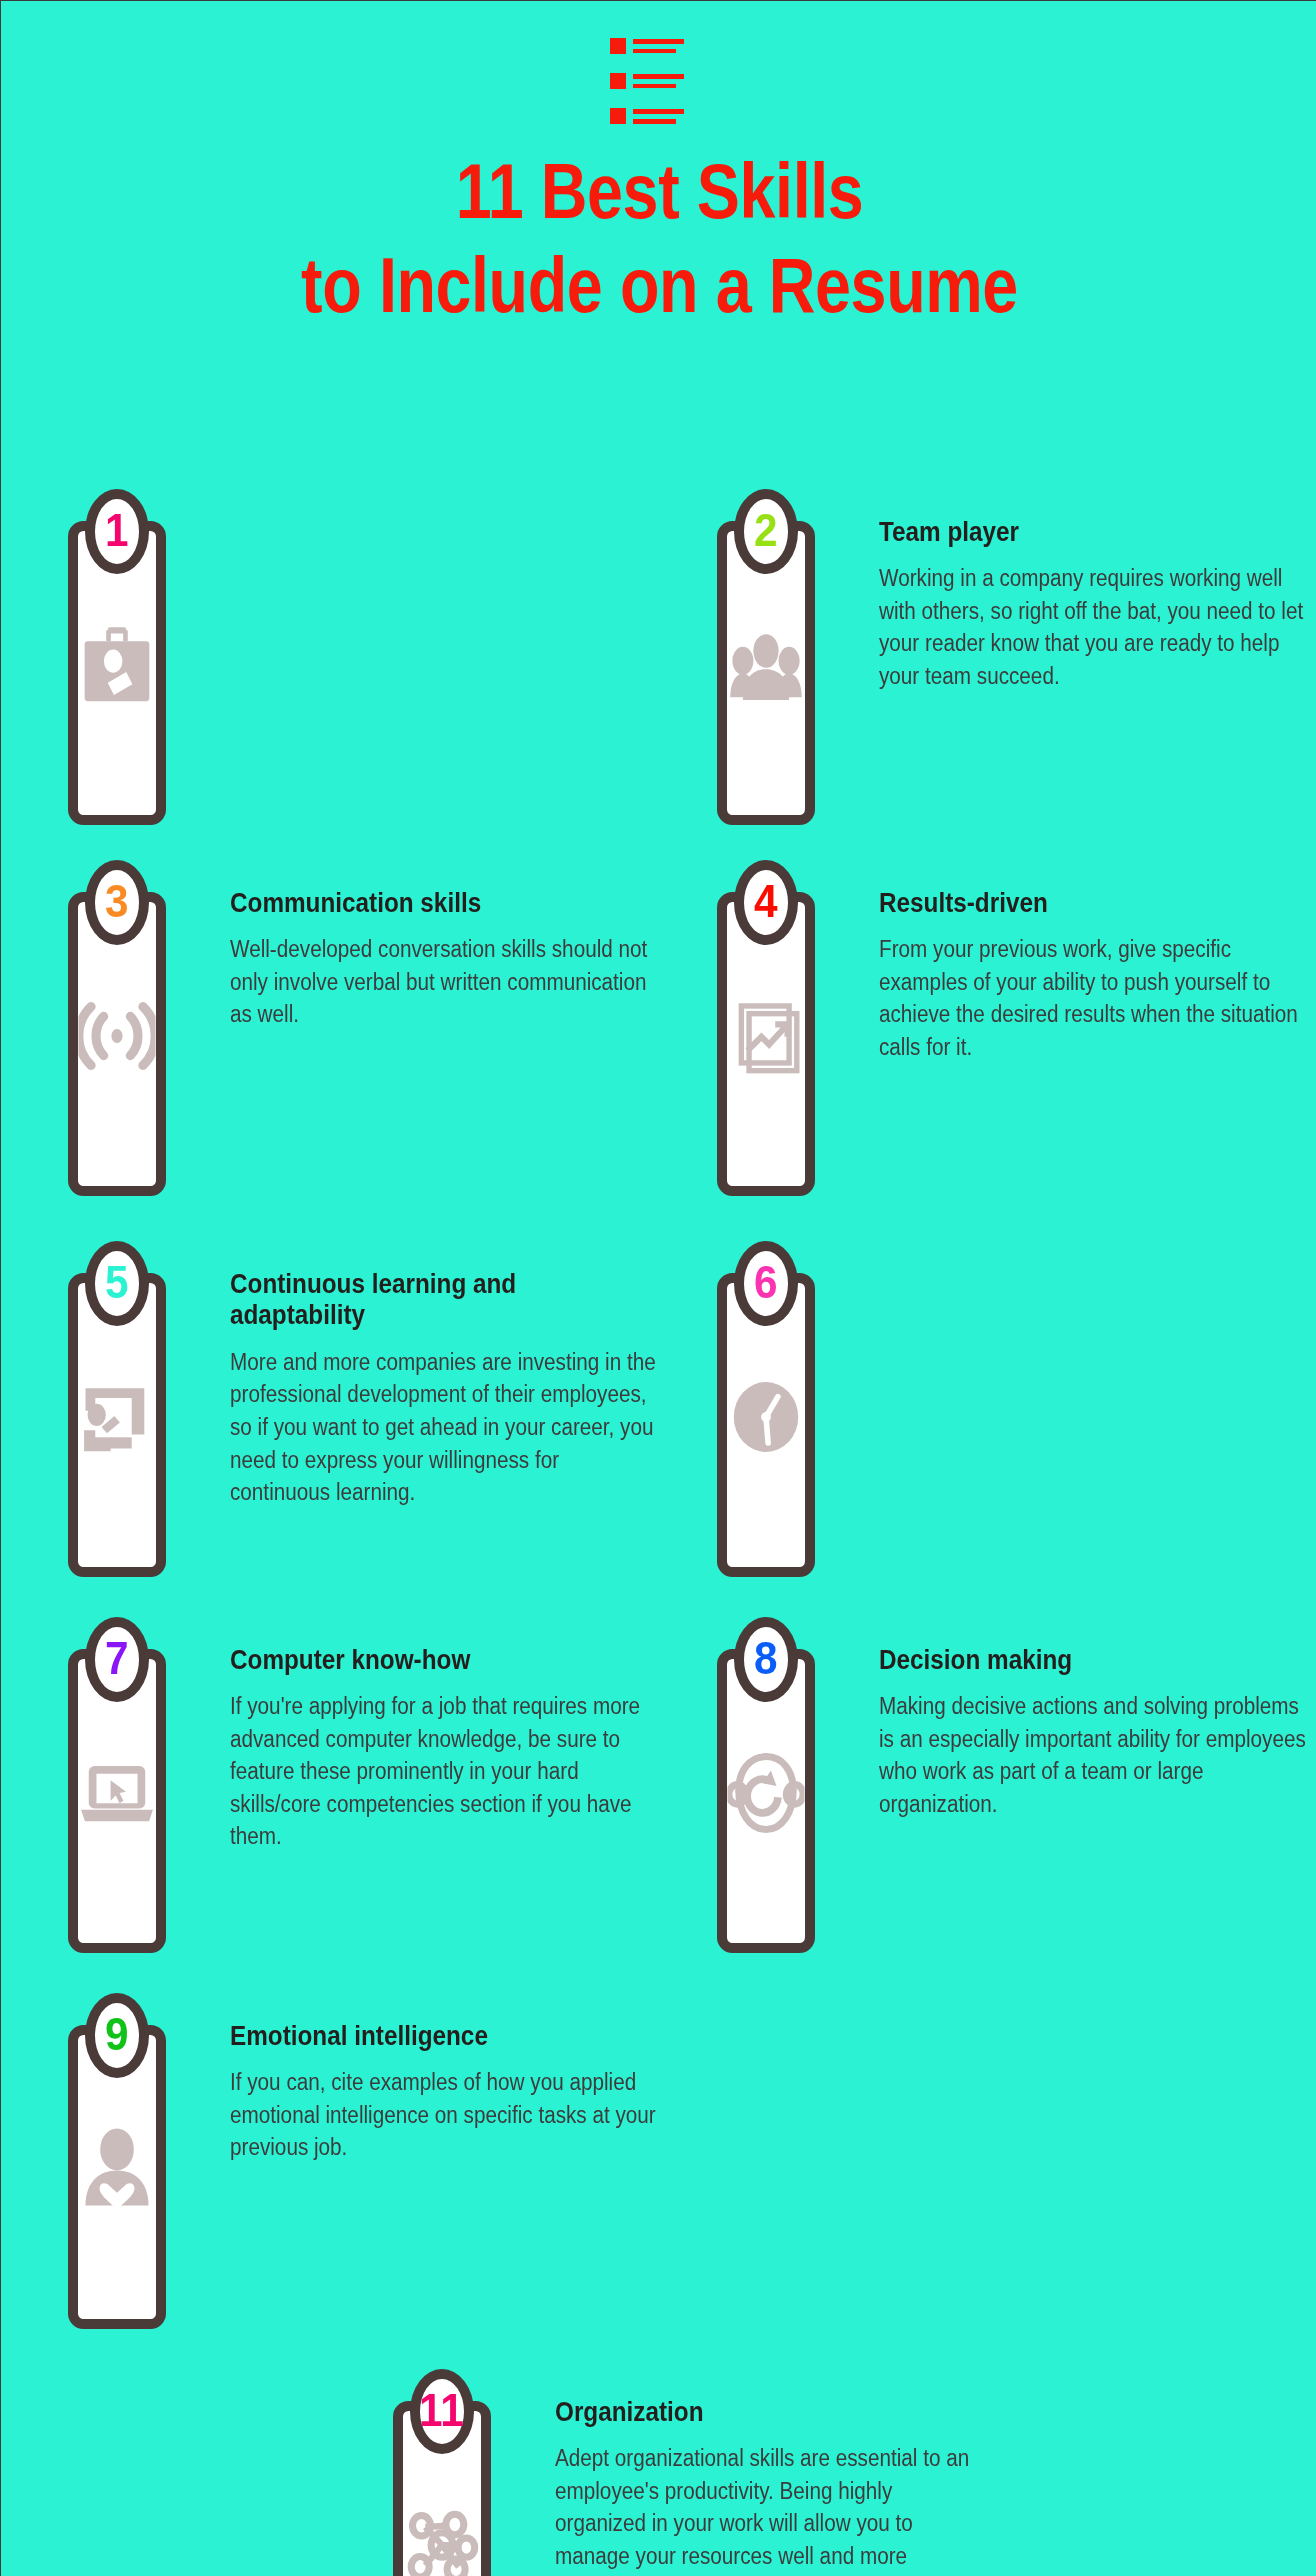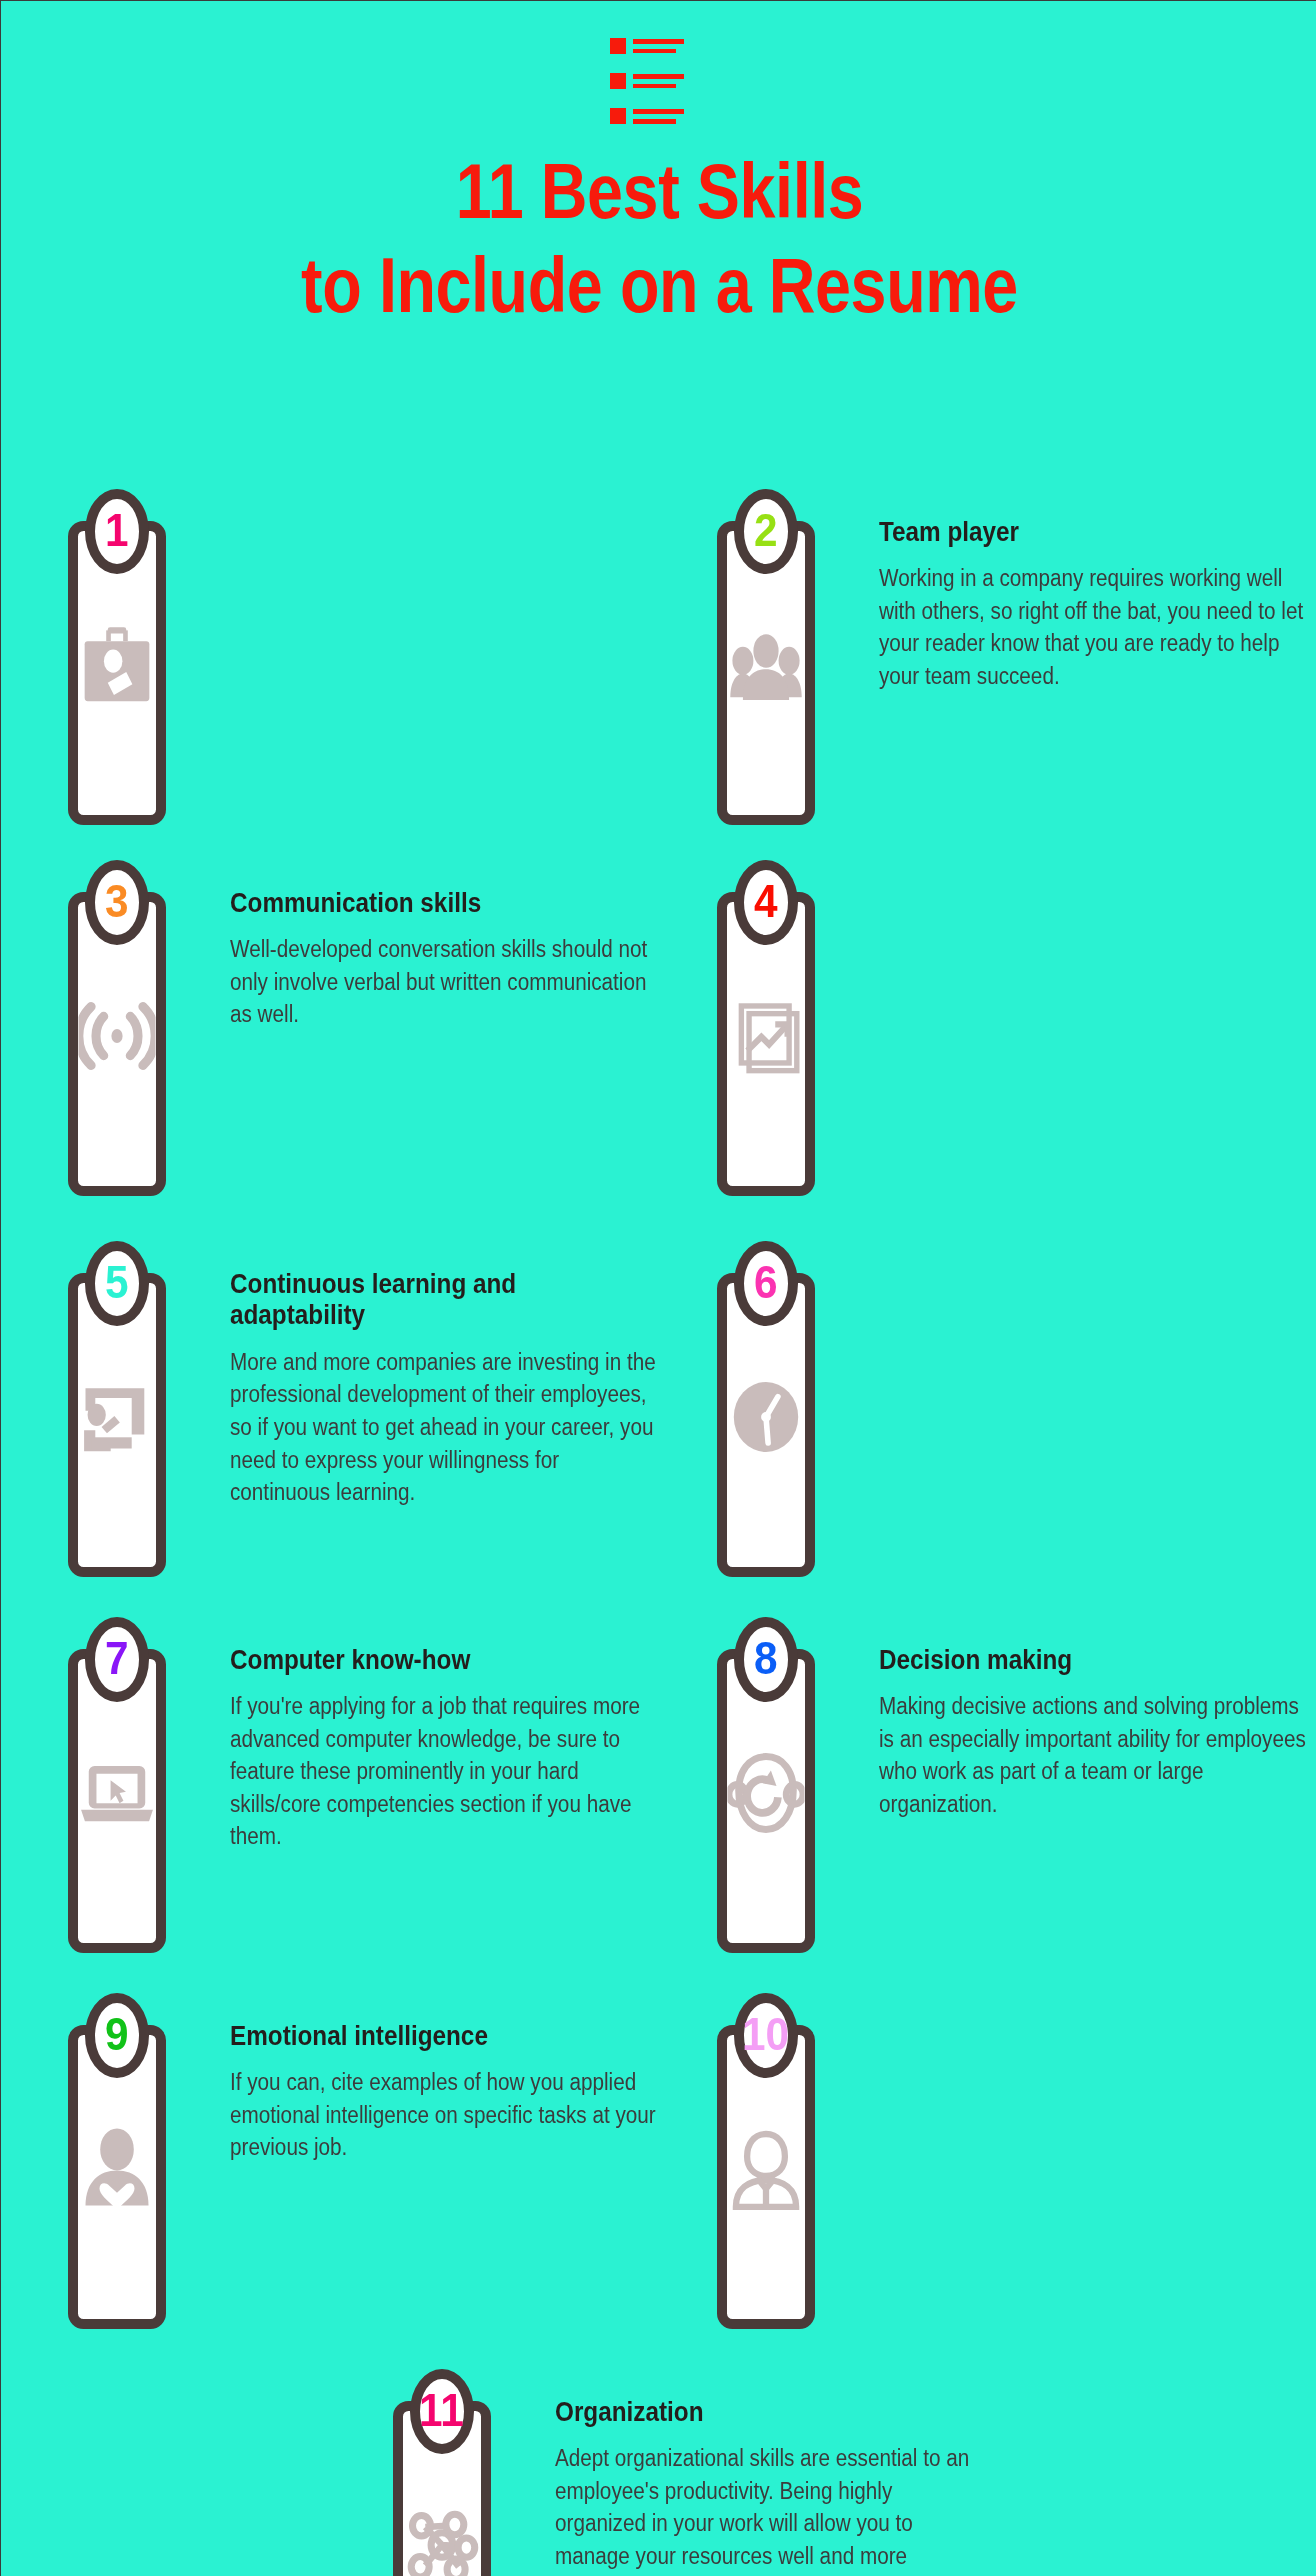--- a/index.html
+++ b/index.html
@@ -240,20 +240,24 @@
         <div class="clip-icon">
               <svg viewBox="0 0 100 110">
      <rect x="18" y="16" width="62" height="74" fill="none" stroke="#c9bcbb" stroke-width="7"></rect>
      <rect x="28" y="26" width="62" height="74" fill="none" stroke="#c9bcbb" stroke-width="7"></rect>
      <path d="M26 74 L44 56 L54 66 L76 42" stroke="#c9bcbb" stroke-width="8" fill="none"></path>
      <path d="M62 40 L78 40 L78 56" stroke="#c9bcbb" stroke-width="8" fill="none"></path>
    </svg>
             </div>
       </div>
     </div>
+    <div class="card-text">
+      <div class="card-title">Results-driven</div>
+      <div class="card-body">From your previous work, give specific examples of your ability to push yourself to achieve the desired results when the situation calls for it.</div>
+    </div>
       </div>
       <div class="card" style="left: 59px; top: 752px;">
         <div class="clip-wrap">
       <div class="clip-board">
         <div class="clip-badge">
           <span class="clip-badge-num" style="color:#2af2d2">5</span>
         </div>
         <div class="clip-icon">
               <svg viewBox="0 0 110 110">
      <path d="M10 14 L94 14 L94 80 L76 80 L76 28 L24 28 L24 46 L10 46 Z" fill="#c9bcbb"></path>
@@ -344,35 +348,20 @@
    </svg>
             </div>
       </div>
     </div>
     <div class="card-text">
       <div class="card-title">Emotional intelligence</div>
       <div class="card-body">If you can, cite examples of how you applied emotional intelligence on specific tasks at your previous job.</div>
     </div>
       </div>
       <div class="card" style="left: 708px; top: 1504px;">
-        <div class="clip-wrap">
-      <div class="clip-board">
-        <div class="clip-badge">
-          <span class="clip-badge-num" style="color:#f49ef5">10</span>
-        </div>
-        <div class="clip-icon">
-              <svg viewBox="0 0 110 120">
-     <path d="M55 10 C72 10 82 24 82 42 C82 58 72 70 55 70 C38 70 28 58 28 42 C28 24 38 10 55 10 Z" fill="none" stroke="#c9bcbb" stroke-width="9"></path>
-     <path d="M12 114 C12 88 30 76 55 76 C80 76 98 88 98 114 Z" fill="none" stroke="#c9bcbb" stroke-width="9"></path>
-     <path d="M42 72 L55 88 L68 72" fill="none" stroke="#c9bcbb" stroke-width="9"></path>
-     <path d="M55 88 L55 114" stroke="#c9bcbb" stroke-width="9"></path>
-   </svg>
-            </div>
-      </div>
-    </div>
       </div>
       <div class="card" style="left: 384px; top: 1880px;">
         <div class="clip-wrap">
       <div class="clip-board">
         <div class="clip-badge">
           <span class="clip-badge-num" style="color:#f5056e">11</span>
         </div>
         <div class="clip-icon">
               <svg viewBox="0 0 120 120">
      <path d="M34 32 L60 60 L90 62 M60 60 L34 92 M60 60 L86 94 M34 32 L68 30" stroke="#c9bcbb" stroke-width="10" fill="none"></path>

